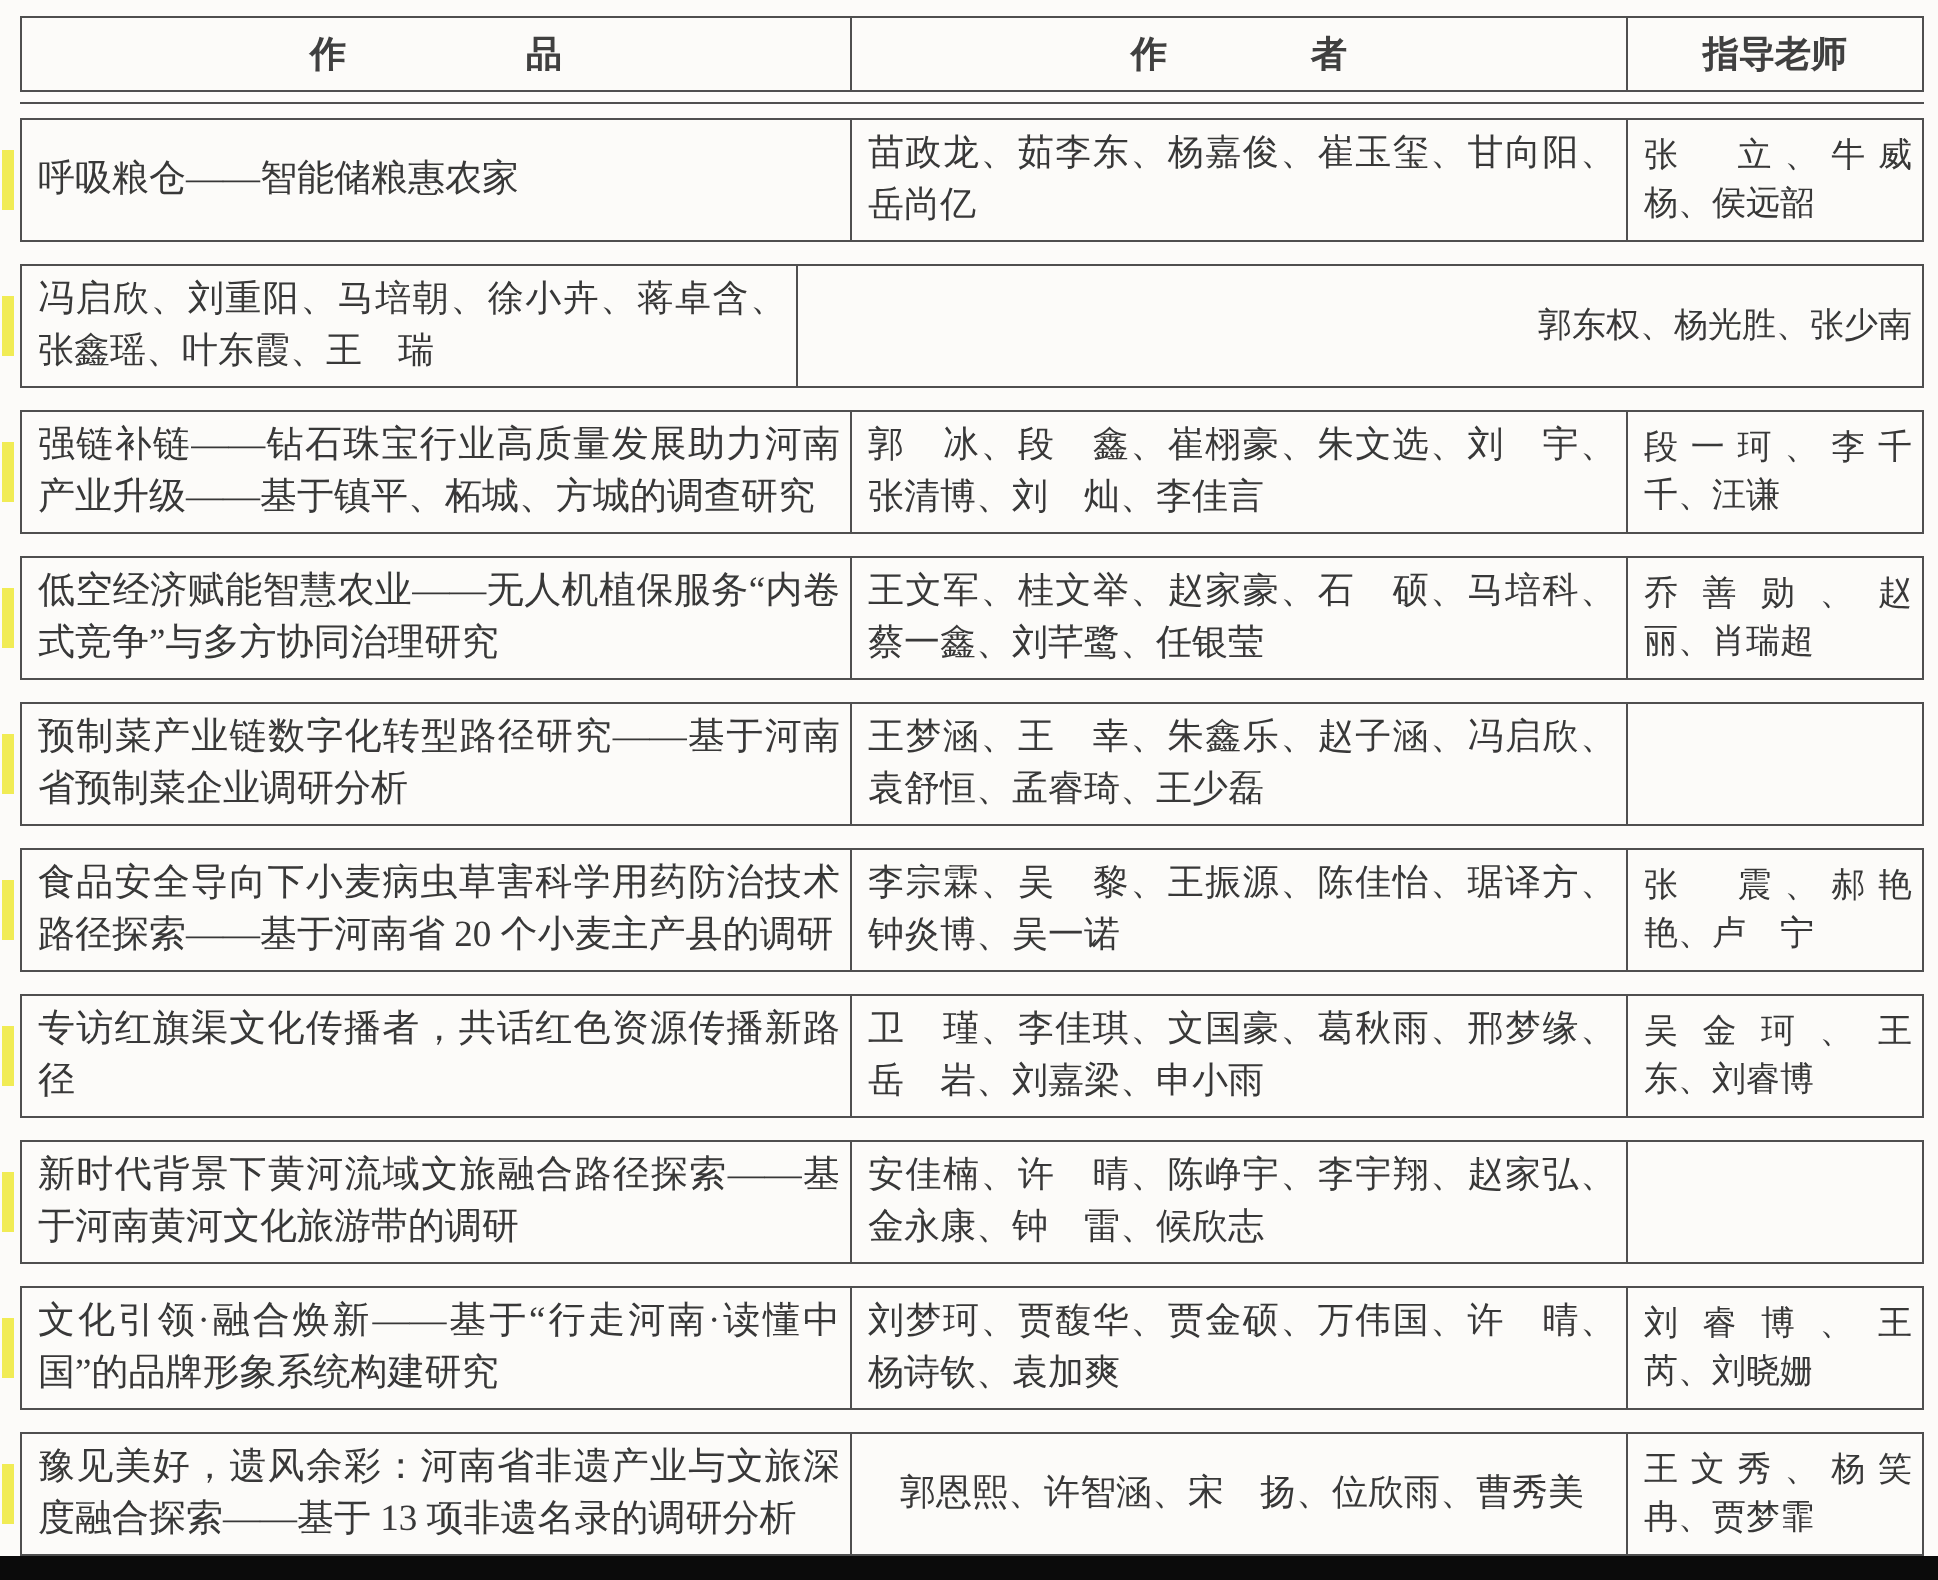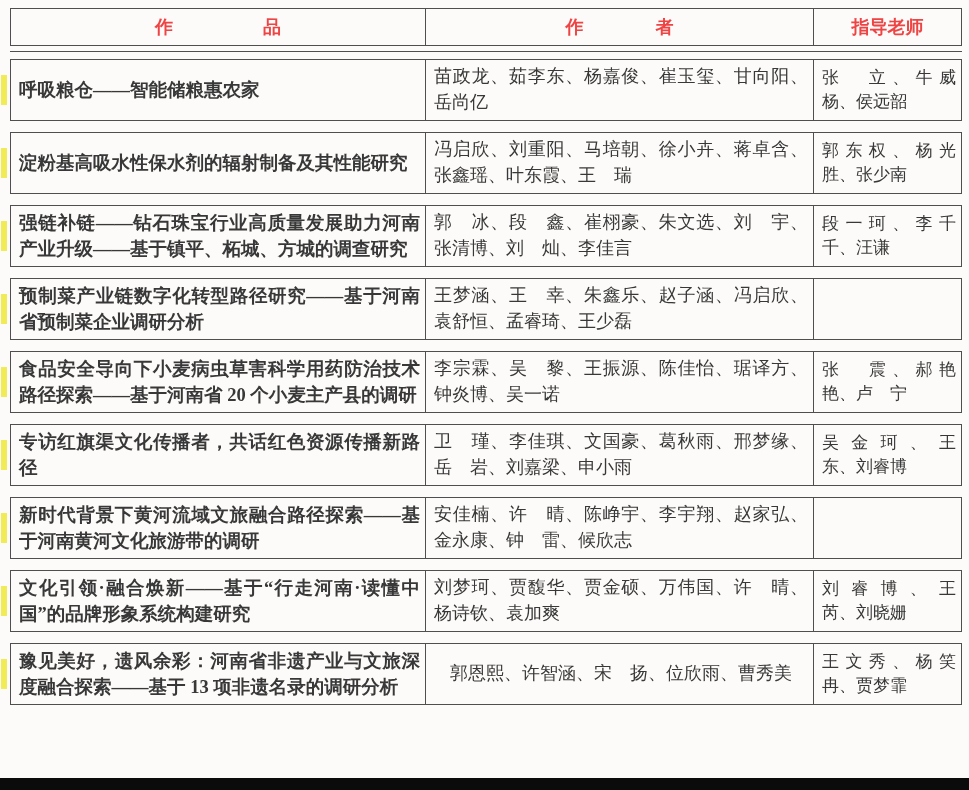--- a/index.html
+++ b/index.html
@@ -24,21 +24,21 @@
   }
   .thead{
     display:flex;
     border:1.5px solid var(--border);
     height:38px;
   }
   .thead .hcell{
     display:flex;align-items:center;justify-content:center;
     font-weight:bold;
     font-size:18px;
-    color:#ef4444;
+    color:#404040;
     white-space:pre;
   }
   .hc1{width:415px;border-right:1.5px solid var(--border);}
   .hc2{width:388px;border-right:1.5px solid var(--border);}
   .hc3{flex:1;}
   .sep-line{
     margin-top:5px;
     border-top:1.5px solid var(--border);
     height:0;
   }
@@ -53,21 +53,20 @@
   .trow .cell{
     display:flex;flex-direction:column;justify-content:center;
     padding:3px 5px 3px 8px;
     line-height:1.42;
   }
   .c-work{
     width:415px;
     border-right:1.5px solid var(--border);
     font-size:18.5px;
     text-align:justify;
-    font-weight:bold;
   }
   .c-authors{
     width:388px;
     border-right:1.5px solid var(--border);
     font-size:18px;
     text-align:justify;
     align-items:center;
   }
   .c-advisors{
     flex:1;
@@ -110,23 +109,20 @@
     <div class="cell c-authors">
       <span>苗政龙、茹李东、杨嘉俊、崔玉玺、甘向阳、岳尚亿</span>
     </div>
     <div class="cell c-advisors">
       <span>张　立、牛威杨、侯远韶</span>
     </div>
   </div>
 
   <div class="trow">
     <span class="hl-mark"></span>
-    <div class="cell c-work">
-      <span>淀粉基高吸水性保水剂的辐射制备及其性能研究</span>
-    </div>
     <div class="cell c-authors">
       <span>冯启欣、刘重阳、马培朝、徐小卉、蒋卓含、张鑫瑶、叶东霞、王　瑞</span>
     </div>
     <div class="cell c-advisors">
       <span>郭东权、杨光胜、张少南</span>
     </div>
   </div>
 
   <div class="trow">
     <span class="hl-mark"></span>
@@ -134,20 +130,32 @@
       <span>强链补链——钻石珠宝行业高质量发展助力河南产业升级——基于镇平、柘城、方城的调查研究</span>
     </div>
     <div class="cell c-authors">
       <span>郭　冰、段　鑫、崔栩豪、朱文选、刘　宇、张清博、刘　灿、李佳言</span>
     </div>
     <div class="cell c-advisors">
       <span>段一珂、李千千、汪谦</span>
     </div>
   </div>
 
+  <div class="trow">
+    <span class="hl-mark"></span>
+    <div class="cell c-work">
+      <span>低空经济赋能智慧农业——无人机植保服务“内卷式竞争”与多方协同治理研究</span>
+    </div>
+    <div class="cell c-authors">
+      <span>王文军、桂文举、赵家豪、石　硕、马培科、蔡一鑫、刘芊鹭、任银莹</span>
+    </div>
+    <div class="cell c-advisors">
+      <span>乔善勋、赵　丽、肖瑞超</span>
+    </div>
+  </div>
 
   <div class="trow">
     <span class="hl-mark"></span>
     <div class="cell c-work">
       <span>预制菜产业链数字化转型路径研究——基于河南省预制菜企业调研分析</span>
     </div>
     <div class="cell c-authors">
       <span>王梦涵、王　幸、朱鑫乐、赵子涵、冯启欣、袁舒恒、孟睿琦、王少磊</span>
     </div>
   </div>

